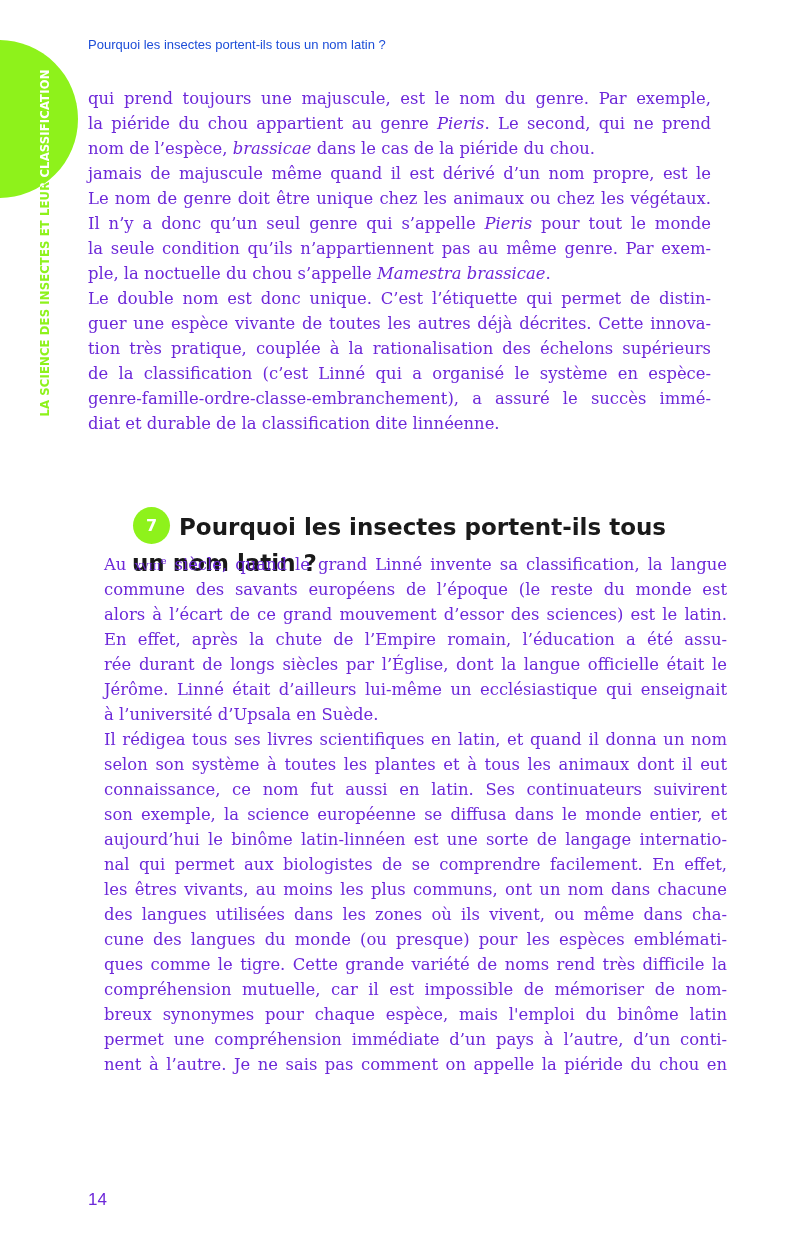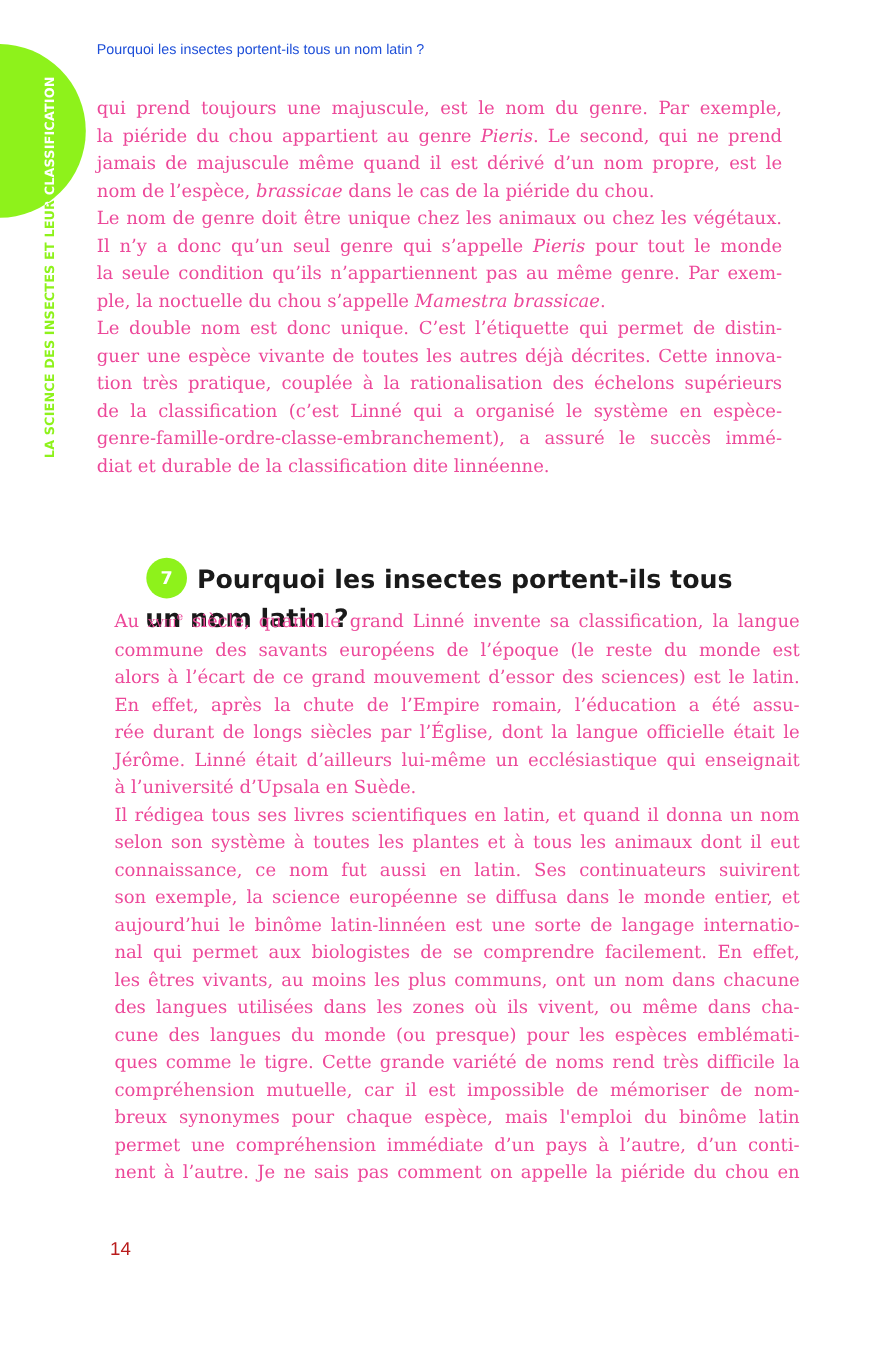--- a/index.html
+++ b/index.html
@@ -28,21 +28,21 @@
   .side-label-white .side-label { color:#ffffff; top:203px; }
 
   .running-head {
     position:absolute; left:88px; top:37px;
     font-family:"Liberation Sans", sans-serif; font-size:13px; color:#1d4ed8;
   }
 
   .body-block {
     position:absolute; left:88px; width:623px;
     font-family:"DejaVu Serif", serif; font-size:16.4px;
-    line-height:25px; color:#ec4899;
+    line-height:25px; color:#6d28d9;
     text-align:justify;
   }
   .body-block .line { display:block; text-align:justify; text-align-last:justify; white-space:nowrap; overflow:visible; }
   .body-block .line.last { text-align-last:left; }
   .it { font-style:italic; }
   .sc { font-variant:small-caps; font-size:0.9em; }
   sup { font-size:0.6em; line-height:0; }
 
   .block1 { top:86px; }
   .block2 { top:552px;margin-left:16px; }
@@ -52,42 +52,42 @@
     font-family:"DejaVu Sans", sans-serif; font-weight:bold;
     font-size:23px; line-height:32px; color:#1a1a1a;margin-left:44px;
   }
   .badge {
     display:inline-block; width:37px; height:37px; border-radius:50%;
     background:#8ef21b; color:#fff; text-align:center;
     font-size:16px; line-height:37px; vertical-align:middle;
     margin-right:9px; position:relative; top:-3px; margin-left:1px;
   }
   .page-number {
-    position:absolute; left:88px; top:1126px;
-    font-family:"Liberation Sans", sans-serif; font-size:17px; color:#b91c1c;margin-left:12px;
+    position:absolute; left:88px; top:1190px;
+    font-family:"Liberation Sans", sans-serif; font-size:17px; color:#6d28d9;
   }
 </style>
 </head>
 <body>
 
 <div class="page">
 
   <div class="tab-disc"></div>
   <div class="side-label">LA SCIENCE DES INSECTES ET LEUR CLASSIFICATION</div>
   <div class="side-label-white">
     <div class="side-label">LA SCIENCE DES INSECTES ET LEUR CLASSIFICATION</div>
   </div>
 
   <div class="running-head">Pourquoi les insectes portent-ils tous un nom latin ?</div>
 
   <div class="body-block block1">
     <span class="line">qui prend toujours une majuscule, est le nom du genre. Par exemple,</span>
     <span class="line"><span>la piéride du chou appartient au genre </span><span class="it">Pieris</span><span>. Le second, qui ne prend</span></span>
+    <span class="line last"><span>nom de l’espèce, </span><span class="it">brassicae</span><span> dans le cas de la piéride du chou.</span></span>
     <span class="line">jamais de majuscule même quand il est dérivé d’un nom propre, est le</span>
-    <span class="line last"><span>nom de l’espèce, </span><span class="it">brassicae</span><span> dans le cas de la piéride du chou.</span></span>
     <span class="line">Le nom de genre doit être unique chez les animaux ou chez les végétaux.</span>
     <span class="line"><span>Il n’y a donc qu’un seul genre qui s’appelle </span><span class="it">Pieris</span><span> pour tout le monde</span></span>
     <span class="line">la seule condition qu’ils n’appartiennent pas au même genre. Par exem-</span>
     <span class="line last"><span>ple, la noctuelle du chou s’appelle </span><span class="it">Mamestra brassicae</span><span>.</span></span>
     <span class="line">Le double nom est donc unique. C’est l’étiquette qui permet de distin-</span>
     <span class="line">guer une espèce vivante de toutes les autres déjà décrites. Cette innova-</span>
     <span class="line">tion très pratique, couplée à la rationalisation des échelons supérieurs</span>
     <span class="line">de la classification (c’est Linné qui a organisé le système en espèce-</span>
     <span class="line">genre-famille-ordre-classe-embranchement), a assuré le succès immé-</span>
     <span class="line last">diat et durable de la classification dite linnéenne.</span>

